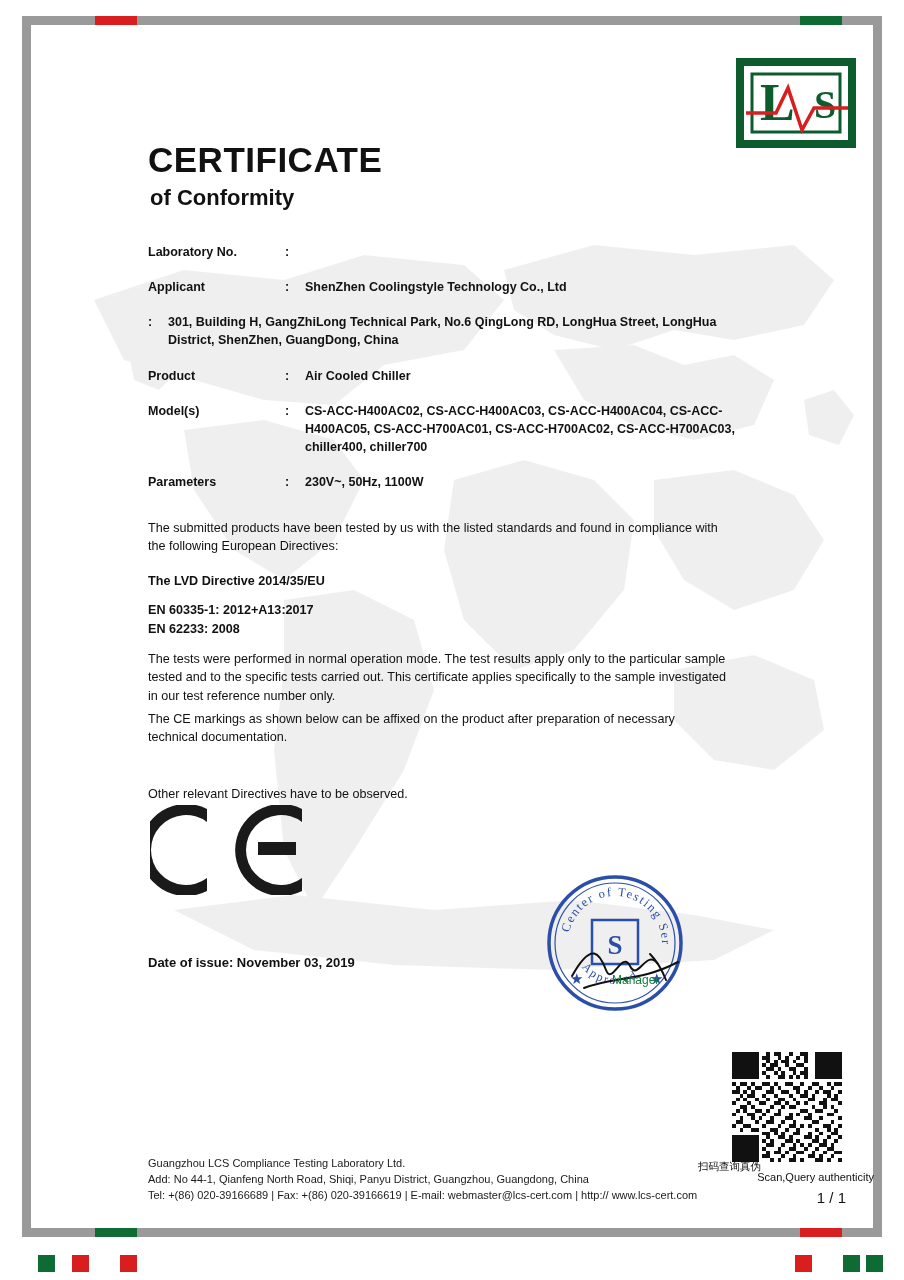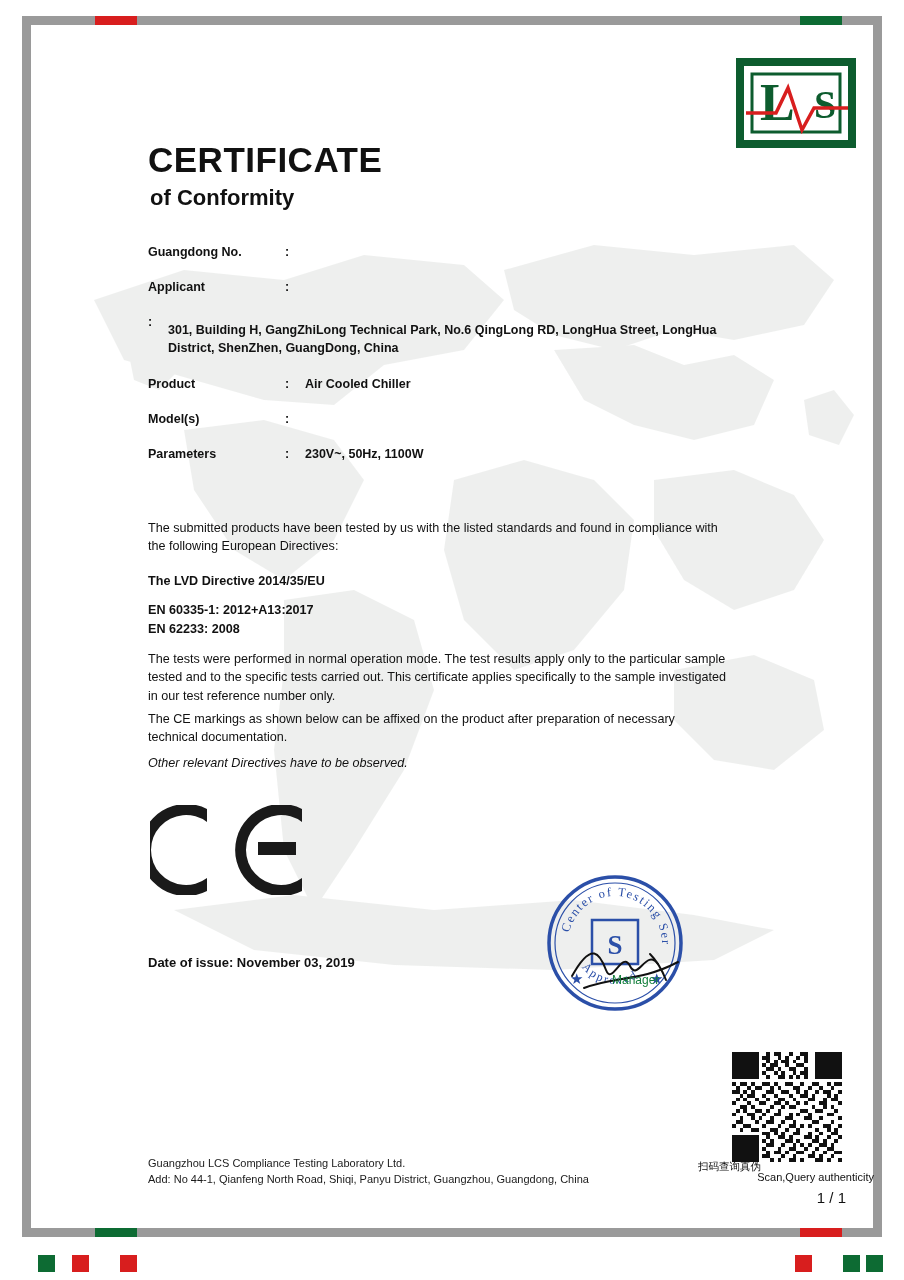--- a/index.html
+++ b/index.html
@@ -90,37 +90,37 @@
     display: flex;
     margin-bottom: 17px;
     font-size: 12.5px;
     font-weight: bold;
     color: #111;
     line-height: 1.45;
   }
   .field-label { width: 137px; flex: 0 0 137px; }
   .field-colon { width: 20px; flex: 0 0 20px; }
   .field-value { flex: 1 1 auto; }
-  .field-row.wide .field-value { width: 430px; margin-top: 8px; }
+  .field-row.wide .field-value { width: 430px; }
 
   
   .body-block {
     position: absolute;
     left: 148px;
     width: 578px;
     font-size: 12.6px;
     color: #111;
     line-height: 1.45;
   }
   .p1 { top: 519px; }
   .directive { top: 572px; font-weight: bold; }
   .standards { top: 601px; font-weight: bold; line-height: 1.5; }
   .p2 { top: 650px; }
   .p3 { top: 710px; }
-  .p4 { top: 754px; font-style: italic; }
+  .p4 { top: 785px; }
 
   
   .ce-mark {
     position: absolute;
     left: 150px; top: 805px;
     width: 160px; height: 90px;
   }
 
   
   .date-issue {
@@ -227,39 +227,41 @@
     <text x="24" y="62" font-family="'Liberation Serif', serif" font-size="52" font-weight="bold" fill="#0d5c2e">L</text>
     <text x="78" y="60" font-family="'Liberation Serif', serif" font-size="40" font-weight="bold" fill="#0d5c2e">S</text>
     <polyline points="10,55 40,55 52,30 66,72 78,50 112,50" fill="none" stroke="#d81e1e" stroke-width="3.5"></polyline>
   </svg>
 
   <div class="title-main">CERTIFICATE</div>
   <div class="title-sub">of Conformity</div>
 
   <div class="fields">
     <div class="field-row">
-      <div class="field-label">Guangdong No.</div>
+      <div class="field-label">Laboratory No.</div>
       <div class="field-colon">:</div>
     </div>
     <div class="field-row">
       <div class="field-label">Applicant</div>
       <div class="field-colon">:</div>
+      <div class="field-value">ShenZhen Coolingstyle Technology Co., Ltd</div>
     </div>
     <div class="field-row wide">
       <div class="field-colon">:</div>
       <div class="field-value">301, Building H, GangZhiLong Technical Park, No.6 QingLong RD, LongHua Street, LongHua District, ShenZhen, GuangDong, China</div>
     </div>
     <div class="field-row">
       <div class="field-label">Product</div>
       <div class="field-colon">:</div>
       <div class="field-value">Air Cooled Chiller</div>
     </div>
     <div class="field-row wide">
       <div class="field-label">Model(s)</div>
       <div class="field-colon">:</div>
+      <div class="field-value">CS-ACC-H400AC02, CS-ACC-H400AC03, CS-ACC-H400AC04, CS-ACC-H400AC05, CS-ACC-H700AC01, CS-ACC-H700AC02, CS-ACC-H700AC03, chiller400, chiller700</div>
     </div>
     <div class="field-row">
       <div class="field-label">Parameters</div>
       <div class="field-colon">:</div>
       <div class="field-value">230V~, 50Hz, 1100W</div>
     </div>
   </div>
 
   <div class="body-block p1">The submitted products have been tested by us with the listed standards and found in compliance with the following European Directives:</div>
   <div class="body-block directive">The LVD Directive 2014/35/EU</div>
@@ -509,15 +511,16 @@
       <rect x="28" y="28" width="1" height="1"></rect>
     </g>
   </svg>
   <div class="qr-caption">扫码查询真伪</div>
   <div class="qr-caption-en">Scan,Query authenticity</div>
   <div class="page-no">1 / 1</div>
 
   <div class="footer">
     <div>Guangzhou LCS Compliance Testing Laboratory Ltd.</div>
     <div>Add: No 44-1, Qianfeng North Road, Shiqi, Panyu District, Guangzhou, Guangdong, China</div>
+    <div>Tel: +(86) 020-39166689 | Fax: +(86) 020-39166619 | E-mail: webmaster@lcs-cert.com | http:// www.lcs-cert.com</div>
   </div>
 
 </div>
 
 </body></html>

